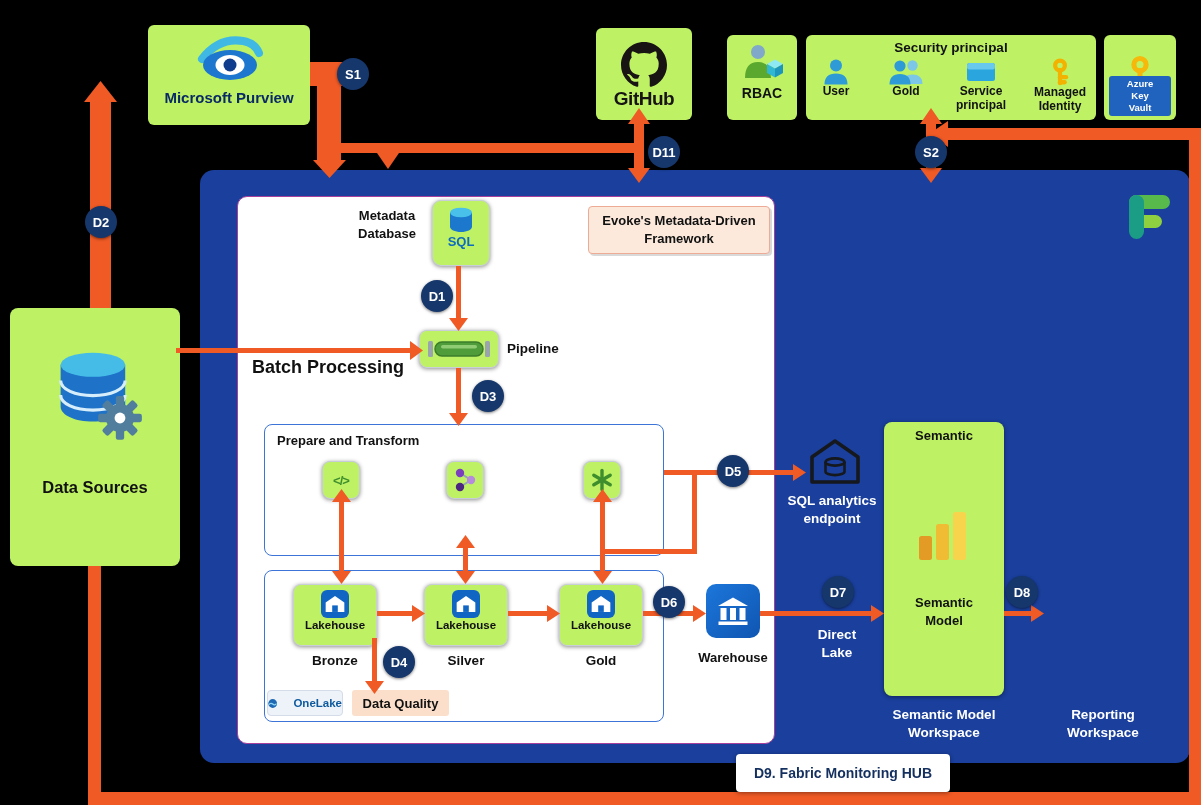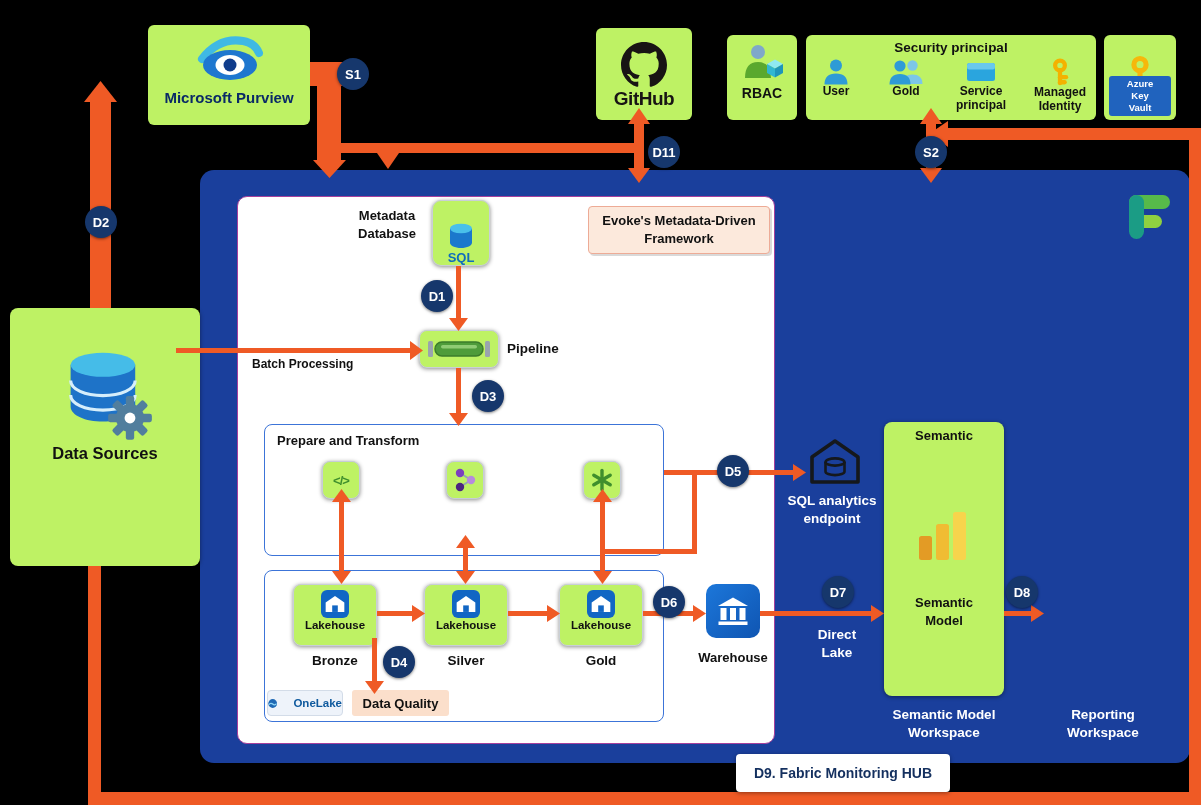--- a/index.html
+++ b/index.html
@@ -110,21 +110,21 @@
       <circle cx="16" cy="10" r="6.5" fill="none" stroke="#F6B80B" stroke-width="5.5"></circle>
       <g stroke="#F6B80B" stroke-width="5.5" stroke-linecap="round" fill="none">
         <path d="M16 16.5 V36"></path>
           <path d="M16 27 H24"></path>
           <path d="M16 34 H22"></path>
       </g>
     </svg>
     <div class="abs ctr b" style="left:5px;right:5px;bottom:4px;background:#2063BE;color:#fff;font-size:9.5px;line-height:1.25;border-radius:3px;padding:2px 10px">Azure Key Vault</div>
   </div>
 
-  <div class="abs card col" style="left:10px;top:308px;width:190px;height:258px;z-index:3;padding-top:36px;border-radius:8px">
+  <div class="abs card col" style="left:10px;top:308px;width:170px;height:258px;z-index:3;padding-top:36px;gap:34px;border-radius:8px">
     <svg width="100" height="100" viewBox="0 0 96 96">
       <path d="M15 20 v40 c0 8.5 13.9 14.5 31 14.5 s31 -6 31 -14.5 v-40 z" fill="#1E73C8"></path>
       <ellipse cx="46" cy="20" rx="31" ry="11.5" fill="#45BCE8"></ellipse>
       <path d="M15 35 c0 8.5 13.9 14.5 31 14.5 s31 -6 31 -14.5" fill="none" stroke="#D6EEFB" stroke-width="3"></path>
       <path d="M15 49 c0 8.5 13.9 14.5 31 14.5 s31 -6 31 -14.5" fill="none" stroke="#D6EEFB" stroke-width="3"></path>
       <g transform="translate(72,71)">
         <g fill="#517E9D">
           <rect x="-4" y="-21" width="8" height="11" rx="2"></rect>
           <rect x="-4" y="-21" width="8" height="11" rx="2" transform="rotate(45)"></rect>
           <rect x="-4" y="-21" width="8" height="11" rx="2" transform="rotate(90)"></rect>
@@ -136,31 +136,31 @@
           <circle r="13.5"></circle>
         </g>
         <circle r="5.2" fill="#FFFFFF"></circle>
       </g>
     </svg>
     <div class="b" style="font-size:16.5px">Data Sources</div>
   </div>
 
   <div class="abs b ctr" style="left:344px;top:206px;width:86px;height:38px;font-size:13px;line-height:1.35;z-index:3">Metadata Database</div>
 
-  <div class="abs card col" style="left:432px;top:200px;width:58px;height:66px;z-index:3;padding-top:21px;border:1px solid #C9CFD6;border-radius:9px">
+  <div class="abs card col" style="left:432px;top:200px;width:58px;height:66px;z-index:3;padding-top:5px;border:1px solid #C9CFD6;border-radius:9px">
     <svg width="28" height="28" viewBox="0 0 28 28">
       <path d="M3 6.5 v14 c0 3.2 4.9 5.5 11 5.5 s11 -2.3 11 -5.5 v-14 z" fill="#1B78CC"></path>
       <ellipse cx="14" cy="6.5" rx="11" ry="4.8" fill="#49C0EA"></ellipse>
     </svg>
     <div class="b" style="font-size:13px;color:#0F6CBD">SQL</div>
   </div>
 
   <div class="abs ctr b" style="left:588px;top:206px;width:182px;height:48px;background:#FCE9DC;border:1px solid #EDAB96;border-radius:4px;font-size:13px;line-height:1.35;z-index:3;box-shadow:2px 2px 0 rgba(0,0,0,0.15)">Evoke's Metadata-Driven Framework</div>
 
-  <div class="abs b" style="left:252px;top:357px;font-size:12px;z-index:3">Batch Processing</div>
+  <div class="abs b" style="left:252px;top:357px;font-size:18px;z-index:3">Batch Processing</div>
 
   <div class="abs card ctr" style="left:419px;top:330px;width:80px;height:38px;z-index:3;border:1px solid #C9CFD6;border-radius:8px">
     <svg width="64" height="24" viewBox="0 0 64 24">
       <rect x="1" y="4" width="5" height="16" rx="1.5" fill="#9AA4AE"></rect>
       <rect x="58" y="4" width="5" height="16" rx="1.5" fill="#9AA4AE"></rect>
       <rect x="8" y="5" width="48" height="14" rx="7" fill="#4E9C3A" stroke="#3B7C2B" stroke-width="1.5"></rect>
       <rect x="14" y="8" width="36" height="3.5" rx="1.75" fill="#8FCC74"></rect>
     </svg>
   </div>
   <div class="abs b" style="left:507px;top:341px;font-size:13.5px;z-index:3">Pipeline</div>

